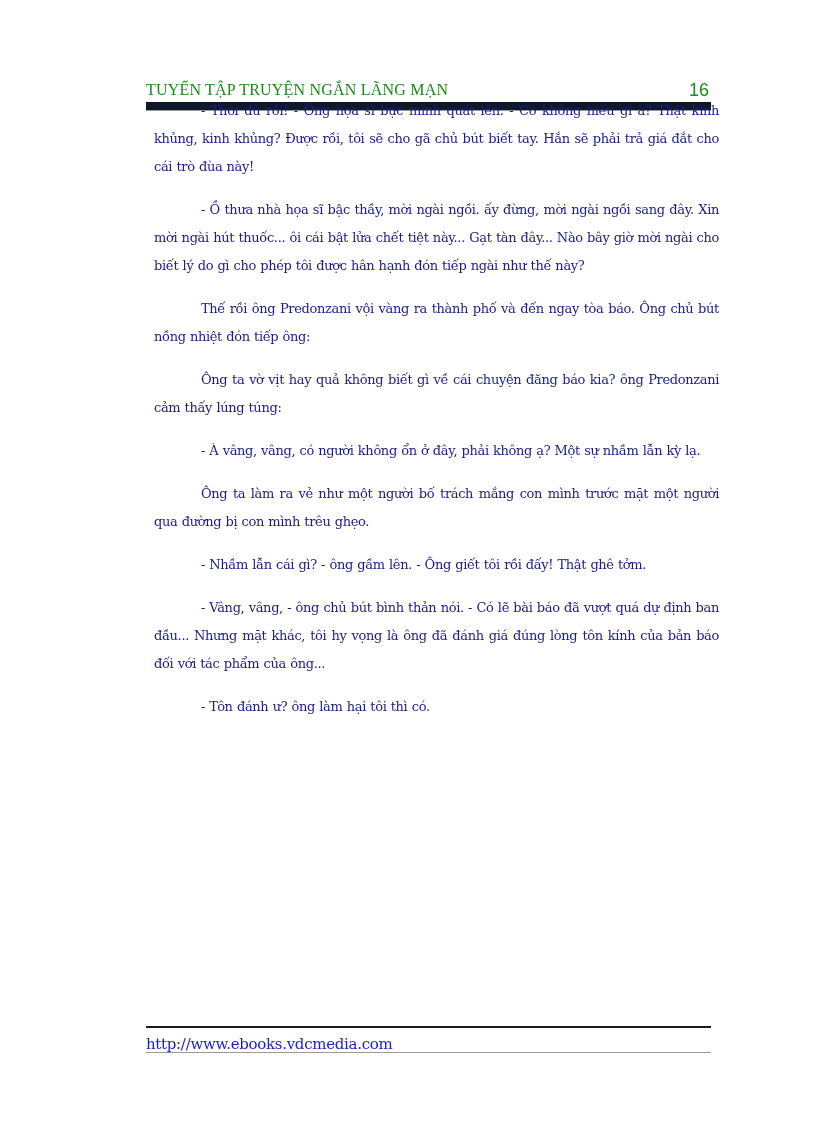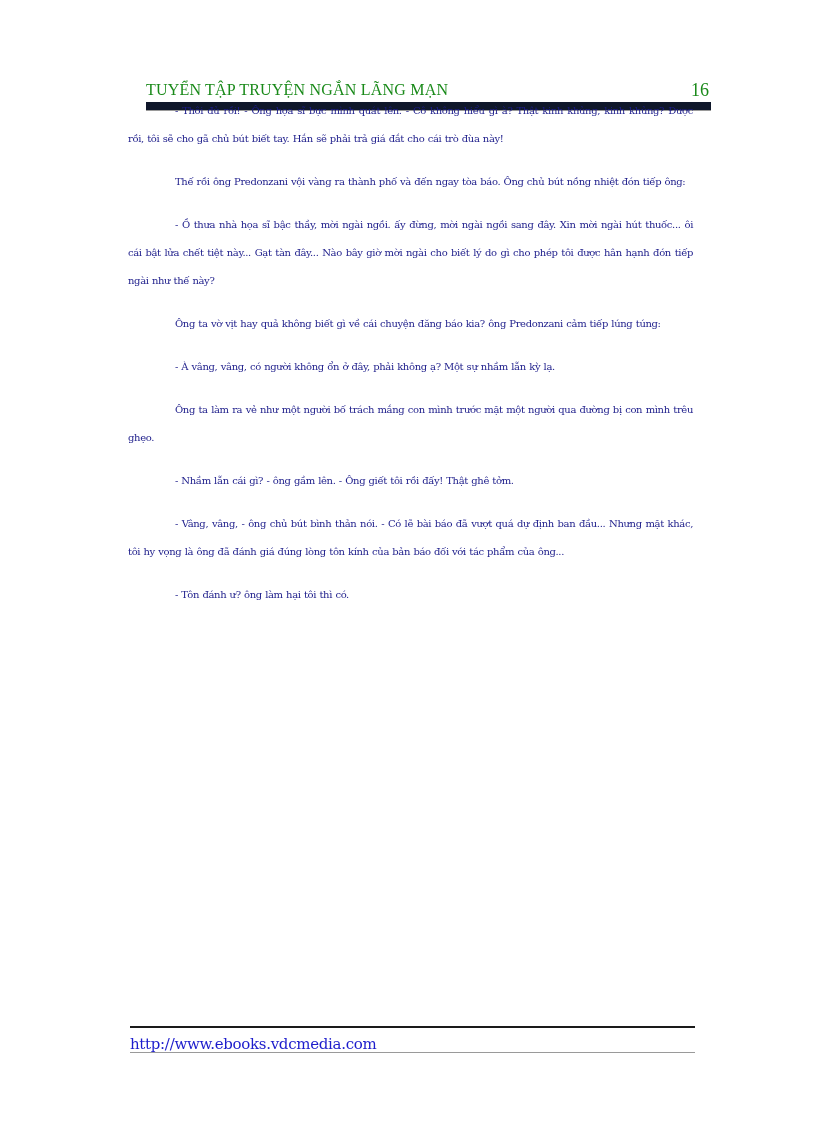--- a/index.html
+++ b/index.html
@@ -30,45 +30,45 @@
     }
     .header-title {
       color: #1a8a1a;
       font-family: "Liberation Serif", serif;
       font-size: 16px;
       letter-spacing: 0.2px;
       line-height: 20px;
     }
     .header-page {
       color: #1a8a1a;
-      font-family: Liberation Serif, serif;
+      font-family: Liberation Sans, sans-serif;
       font-size: 18px;
       line-height: 20px;
       padding-right: 2px;
     }
     .content {
       position: absolute;
-      left: 128px;
+      left: 154px;
       top: 97px;
       width: 565px;
       color: #1c1c8a;
       font-family: "DejaVu Serif", serif;
-      font-size: 10px;
+      font-size: 13px;
       line-height: 28px;
     }
     .para {
       margin: 0 0 15px 0;
       text-indent: 47px;
       text-align: justify;
       letter-spacing: -0.35px;
       word-spacing: 0.5px;
     }
     .page-footer {
       position: absolute;
-      left: 130px;
+      left: 146px;
       top: 1026px;
       width: 565px;
       border-top: 2px solid #1a1a1a;
       box-shadow: 0 -1px 0 #9a9a9a inset;
       padding-top: 6px;
     }
     .footer-link {
       color: #1c1ccc;
       font-family: "DejaVu Serif", serif;
       font-size: 15px;
@@ -79,23 +79,23 @@
 </head>
 <body>
 
 <div class="page-header">
   <span class="header-title">TUYỂN TẬP TRUYỆN NGẮN LÃNG MẠN</span>
   <span class="header-page">16</span>
 </div>
 
 <div class="content">
   <p class="para">- Thôi đủ rồi! - Ông họa sĩ bực mình quát lên. - Cô không hiểu gì à? Thật kinh khủng, kinh khủng? Được rồi, tôi sẽ cho gã chủ bút biết tay. Hắn sẽ phải trả giá đắt cho cái trò đùa này!</p>
+  <p class="para">- Ồ thưa nhà họa sĩ bậc thầy, mời ngài ngồi. ấy đừng, mời ngài ngồi sang đây. Xin mời ngài hút thuốc... ôi cái bật lửa chết tiệt này... Gạt tàn đây... Nào bây giờ mời ngài cho biết lý do gì cho phép tôi được hân hạnh đón tiếp ngài như thế này?</p>
   <p class="para">Thế rồi ông Predonzani vội vàng ra thành phố và đến ngay tòa báo. Ông chủ bút nồng nhiệt đón tiếp ông:</p>
-  <p class="para">- Ồ thưa nhà họa sĩ bậc thầy, mời ngài ngồi. ấy đừng, mời ngài ngồi sang đây. Xin mời ngài hút thuốc... ôi cái bật lửa chết tiệt này... Gạt tàn đây... Nào bây giờ mời ngài cho biết lý do gì cho phép tôi được hân hạnh đón tiếp ngài như thế này?</p>
-  <p class="para">Ông ta vờ vịt hay quả không biết gì về cái chuyện đăng báo kia? ông Predonzani cảm tiếp lúng túng:</p>
+  <p class="para">Ông ta vờ vịt hay quả không biết gì về cái chuyện đăng báo kia? ông Predonzani cảm thấy lúng túng:</p>
   <p class="para">- À vâng, vâng, có người không ổn ở đây, phải không ạ? Một sự nhầm lẫn kỳ lạ.</p>
   <p class="para">Ông ta làm ra vẻ như một người bố trách mắng con mình trước mặt một người qua đường bị con mình trêu ghẹo.</p>
   <p class="para">- Nhầm lẫn cái gì? - ông gầm lên. - Ông giết tôi rồi đấy! Thật ghê tởm.</p>
   <p class="para">- Vâng, vâng,  - ông chủ bút bình thản nói. - Có lẽ bài báo đã vượt quá dự định ban đầu... Nhưng mặt khác, tôi hy vọng là ông đã đánh giá đúng lòng tôn kính của bản báo đối với tác phẩm của ông...</p>
   <p class="para">- Tôn đánh ư? ông làm hại tôi thì có.</p>
 </div>
 
 <div class="page-footer">
   <a class="footer-link">http://www.ebooks.vdcmedia.com</a>
 </div>

